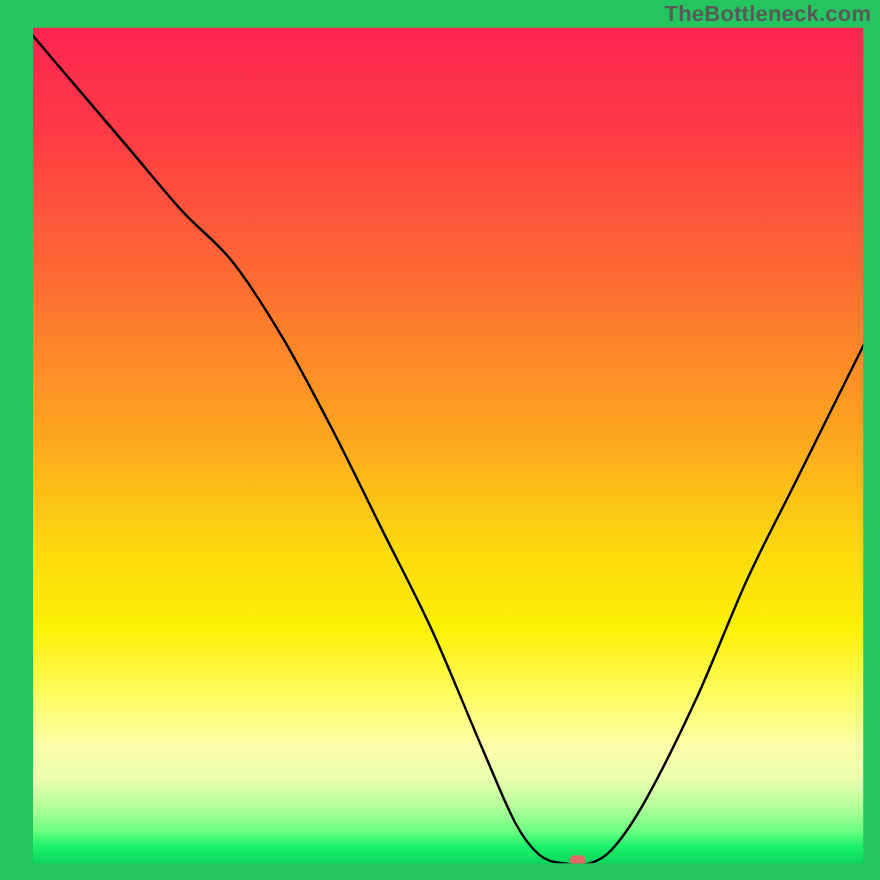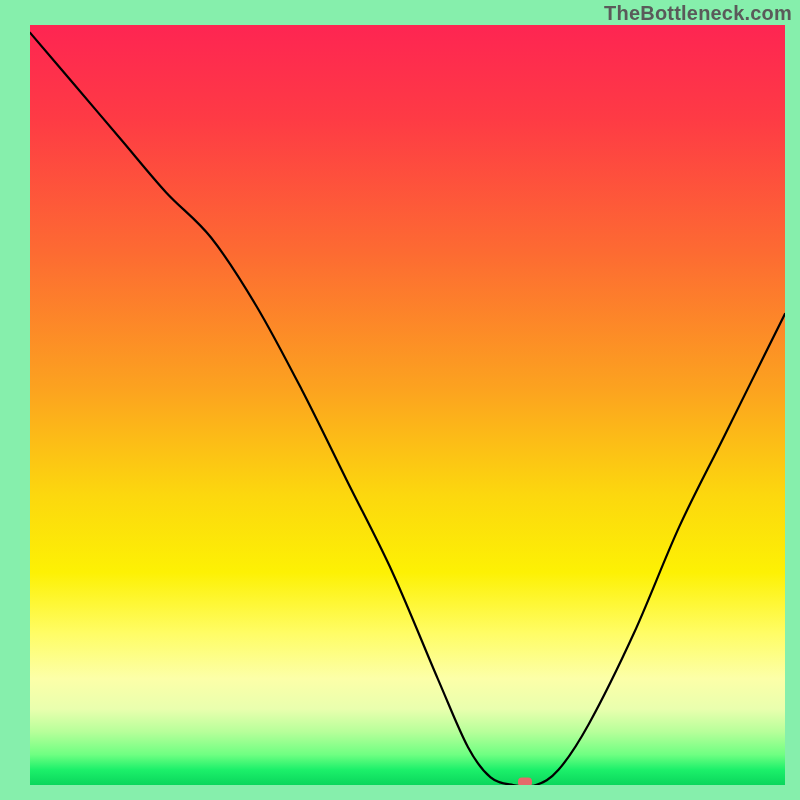--- a/index.html
+++ b/index.html
@@ -8,21 +8,21 @@
     width: 800px;
     height: 800px;
     background: #000;
     font-family: Arial, Helvetica, sans-serif;
     overflow: hidden;
   }
   .frame {
     position: relative;
     width: 800px;
     height: 800px;
-    background: #86efac;
+    background: #22c55e;
     text-align: right;
   }
   .watermark {
     position: absolute;
     top: 2px;
     right: 8px;
     color: #5a5a5a;
     font-size: 20px;
     font-weight: 600;
     letter-spacing: 0.2px;

